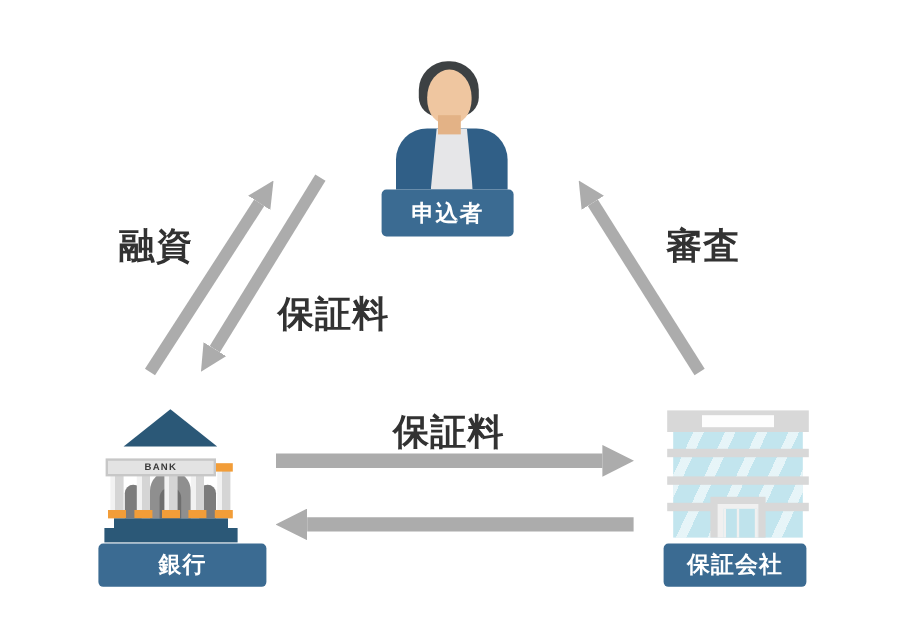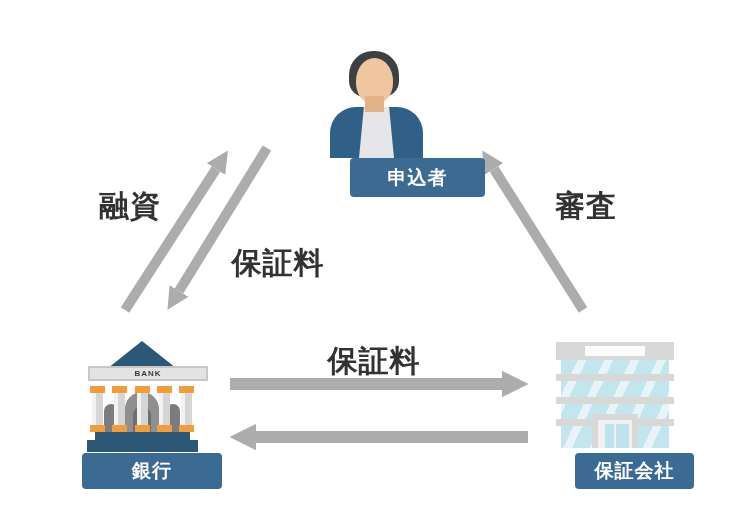--- a/index.html
+++ b/index.html
@@ -27,21 +27,21 @@
   .person .hair{position:absolute;left:24px;top:3px;width:50px;height:46px;background:#3d4143;border-radius:24px 24px 16px 16px;}
   .person .face{position:absolute;left:31px;top:10px;width:37px;height:46px;background:#efc6a0;border-radius:50% 50% 46% 46%;}
   .person .jacket{position:absolute;left:5px;top:59px;width:93px;height:51px;background:#305f87;border-radius:26px 26px 0 0;}
   .person .shirt{position:absolute;left:29px;top:0;width:35px;height:51px;background:#e6e6e8;clip-path:polygon(14% 0,86% 0,100% 100%,0% 100%);}
   .person .neck{position:absolute;left:40px;top:48px;width:19px;height:16px;background:#e3b286;}
 
   
   .bank{position:absolute;left:85px;top:338px;width:115px;height:114px;}
   .bank .roof{position:absolute;left:18px;top:3px;width:0;height:0;
     border-left:39px solid transparent;border-right:39px solid transparent;border-bottom:31px solid #2b5877;}
-  .bank .sign{position:absolute;left:3px;top:28px;width:120px;height:15px;background:#c7c7c7;}
+  .bank .sign{position:absolute;left:3px;top:44px;width:92px;height:15px;background:#c7c7c7;}
   .bank .sign-inner{position:absolute;left:2px;top:2px;right:2px;bottom:2px;background:#e3e3e3;
     display:flex;align-items:center;justify-content:center;font-size:8px;font-weight:700;color:#3a3a3a;letter-spacing:1px;}
   .bank .colonnade{position:absolute;left:5px;top:48px;width:104px;height:46px;background:#ffffff;}
   .bank .arch-big{position:absolute;left:35px;top:6px;width:34px;height:40px;background:#8f8f8f;border-radius:17px 17px 0 0;}
   .bank .arch-big-inner{position:absolute;left:43px;top:20px;width:18px;height:26px;background:#6e6e6e;border-radius:9px 9px 0 0;}
   .bank .arch-left{position:absolute;left:14px;top:18px;width:14px;height:28px;background:#7c7c7c;border-radius:7px 7px 0 0;}
   .bank .arch-right{position:absolute;left:76px;top:18px;width:14px;height:28px;background:#7c7c7c;border-radius:7px 7px 0 0;}
   .bank .cols{position:absolute;left:5px;top:48px;width:104px;height:46px;display:flex;justify-content:space-between;}
   .bank .col{position:relative;width:15px;height:46px;}
   .bank .col .shaft{position:absolute;left:2px;top:2px;width:11px;bottom:2px;
@@ -89,21 +89,21 @@
   <div class="edge-label" style="left:324px;top:349px;width:100px;">保証料</div>
 
   <div class="person">
     <div class="hair"></div>
     <div class="face"></div>
     <div class="jacket">
       <div class="shirt"></div>
     </div>
     <div class="neck"></div>
   </div>
-  <div class="node-label" style="left:318px;top:158px;width:135px;height:39px;margin-left:32px;">申込者</div>
+  <div class="node-label" style="left:318px;top:158px;width:110px;height:39px;">申込者</div>
 
   <div class="bank">
     <div class="roof"></div>
     <div class="colonnade">
       <div class="arch-big"></div>
       <div class="arch-big-inner"></div>
       <div class="arch-left"></div>
       <div class="arch-right"></div>
     </div>
     <div class="cols">
@@ -147,15 +147,15 @@
       <div class="sign"></div>
     </div>
     <div class="band b1"></div>
     <div class="band b2"></div>
     <div class="band b3"></div>
     <div class="door-frame"></div>
     <div class="door-inner"></div>
     <div class="door-glass"></div>
     <div class="door-mullion"></div>
   </div>
-  <div class="node-label" style="left:553px;top:453px;width:119px;height:36px;margin-left:22px;">保証会社</div>
+  <div class="node-label" style="left:553px;top:453px;width:119px;height:36px;">保証会社</div>
 
 </div>
 
 </body></html>

